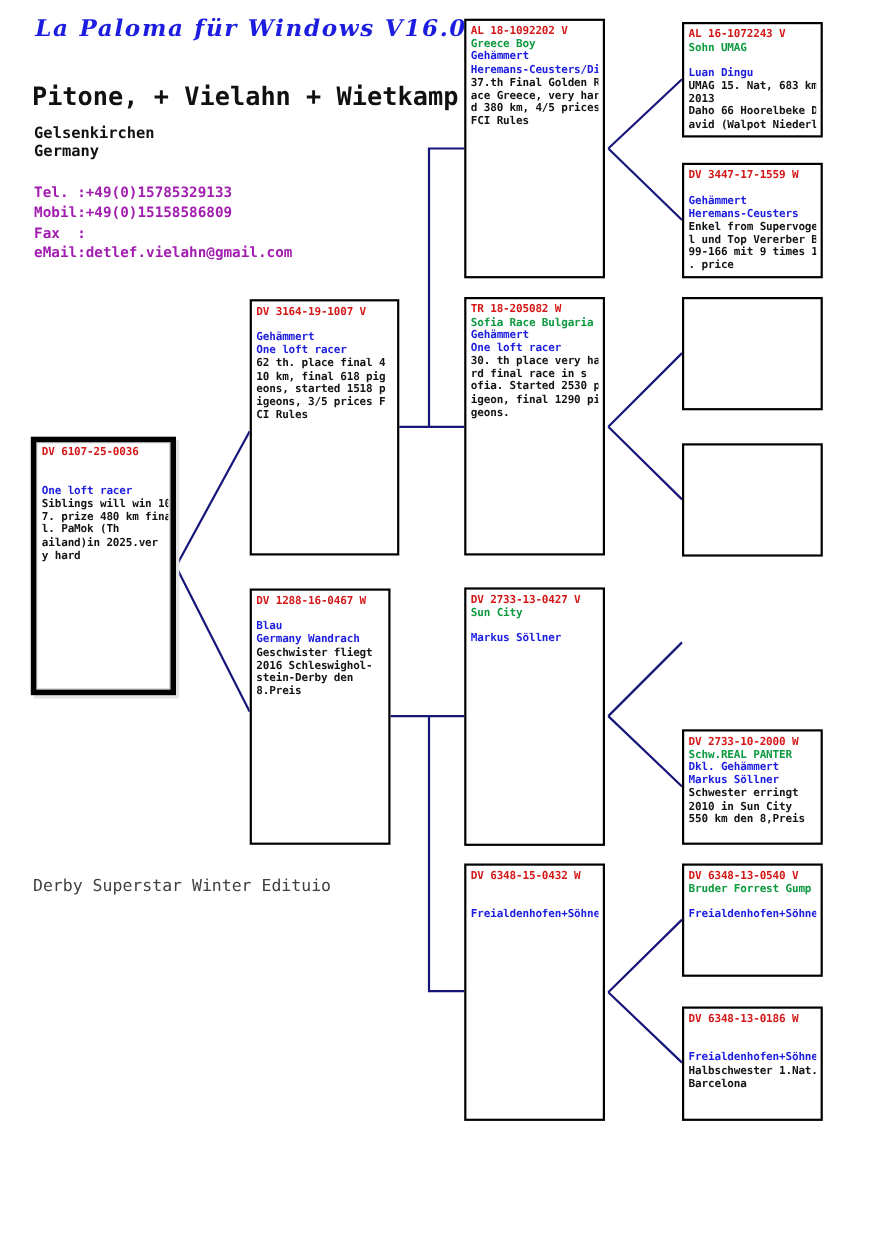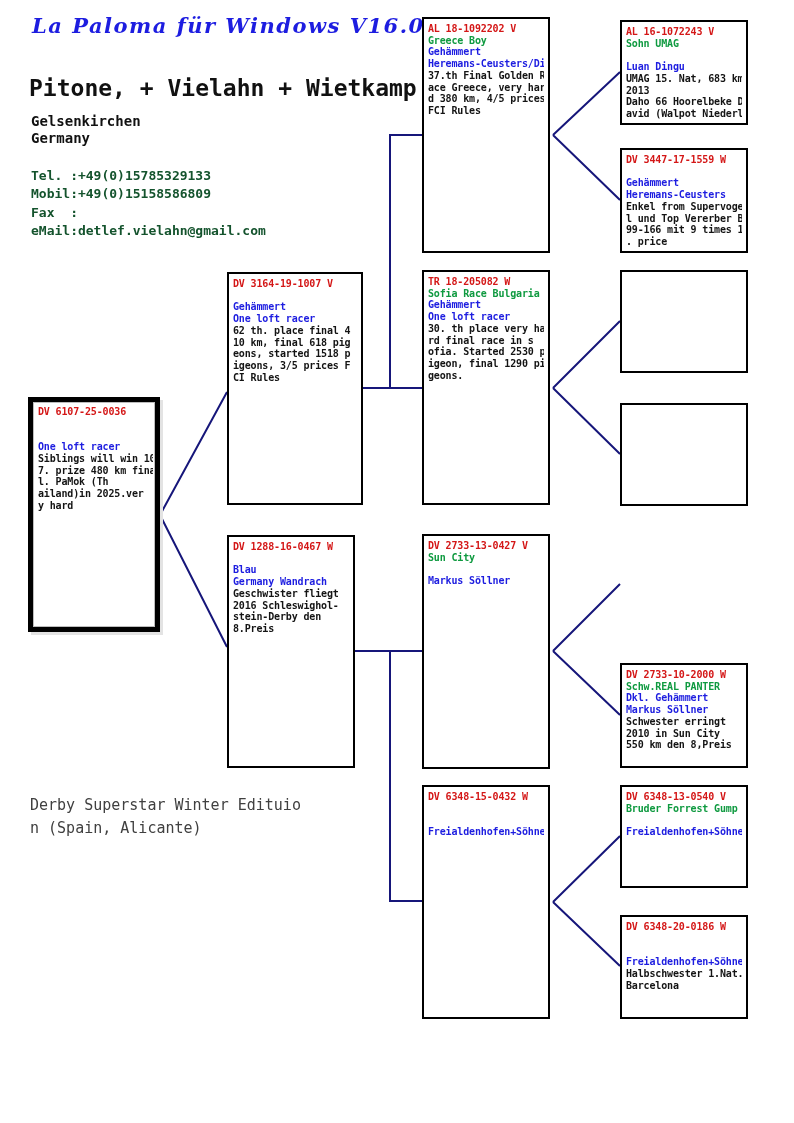--- a/index.html
+++ b/index.html
@@ -21,21 +21,21 @@
   .loft-name{
     position:absolute;left:29px;top:75px;z-index:1;
     font-size:23px;font-weight:bold;color:#111;white-space:pre;letter-spacing:0px;
   }
   .address{
     position:absolute;left:31px;top:113px;z-index:1;
     font-size:14px;font-weight:bold;color:#111;line-height:17px;white-space:pre;
   }
   .contact{
     position:absolute;left:31px;top:167px;z-index:1;
-    font-size:13px;font-weight:bold;color:#14532d;line-height:18.3px;white-space:pre;
+    font-size:13px;font-weight:bold;color:#a21caf;line-height:18.3px;white-space:pre;
   }
   .footer-note{
     position:absolute;left:30px;top:794px;z-index:1;
     font-size:15px;font-weight:normal;color:#404040;line-height:23px;white-space:pre;
   }
   .pbox{
     position:absolute;z-index:1;box-sizing:border-box;background:#fff;
     border:2px solid var(--border);padding:4px 4px 0 4px;overflow:hidden;
   }
   .pbox .line{
@@ -75,21 +75,21 @@
     <path d="M553 135 L620 72 M553 135 L620 200"></path>
     <path d="M553 388 L620 321 M553 388 L620 454"></path>
     <path d="M553 651 L620 584 M553 651 L620 715"></path>
     <path d="M553 902 L620 836 M553 902 L620 966"></path>
   </svg>
 
   <div class="app-title">La Paloma für Windows V16.01</div>
   <div class="loft-name">Pitone, + Vielahn + Wietkamp</div>
   <div class="address"><div>Gelsenkirchen</div><div>Germany</div></div>
   <div class="contact"><div>Tel. :+49(0)15785329133</div><div>Mobil:+49(0)15158586809</div><div>Fax  :</div><div>eMail:detlef.vielahn@gmail.com</div></div>
-  <div class="footer-note"><div>Derby Superstar Winter Edituio</div><div>n (Spain, Alicante)</div></div>
+  <div class="footer-note"><div>Derby Superstar Winter Edituio</div></div>
 
   <div class="pbox b-root">
       <div class="line c-red">DV 6107-25-0036</div>
       <div class="line c-blank">&nbsp;</div>
       <div class="line c-blank">&nbsp;</div>
       <div class="line c-blue">One loft racer</div>
       <div class="line c-black">Siblings will win 10</div>
       <div class="line c-black">7. prize 480 km fina</div>
       <div class="line c-black">l. PaMok (Th</div>
       <div class="line c-black">ailand)in 2025.ver</div>
@@ -180,21 +180,21 @@
       <div class="line c-black">2010 in Sun City</div>
       <div class="line c-black">550 km den 8,Preis</div>
     </div>
   <div class="pbox b-gg7">
       <div class="line c-red">DV 6348-13-0540 V</div>
       <div class="line c-green">Bruder Forrest Gump</div>
       <div class="line c-blank">&nbsp;</div>
       <div class="line c-blue">Freialdenhofen+Söhne</div>
     </div>
   <div class="pbox b-gg8">
-      <div class="line c-red">DV 6348-20-0186 W</div>
+      <div class="line c-red">DV 6348-13-0186 W</div>
       <div class="line c-blank">&nbsp;</div>
       <div class="line c-blank">&nbsp;</div>
       <div class="line c-blue">Freialdenhofen+Söhne</div>
       <div class="line c-black">Halbschwester 1.Nat.</div>
       <div class="line c-black">Barcelona</div>
     </div>
 
 </div>
 
 </body></html>

